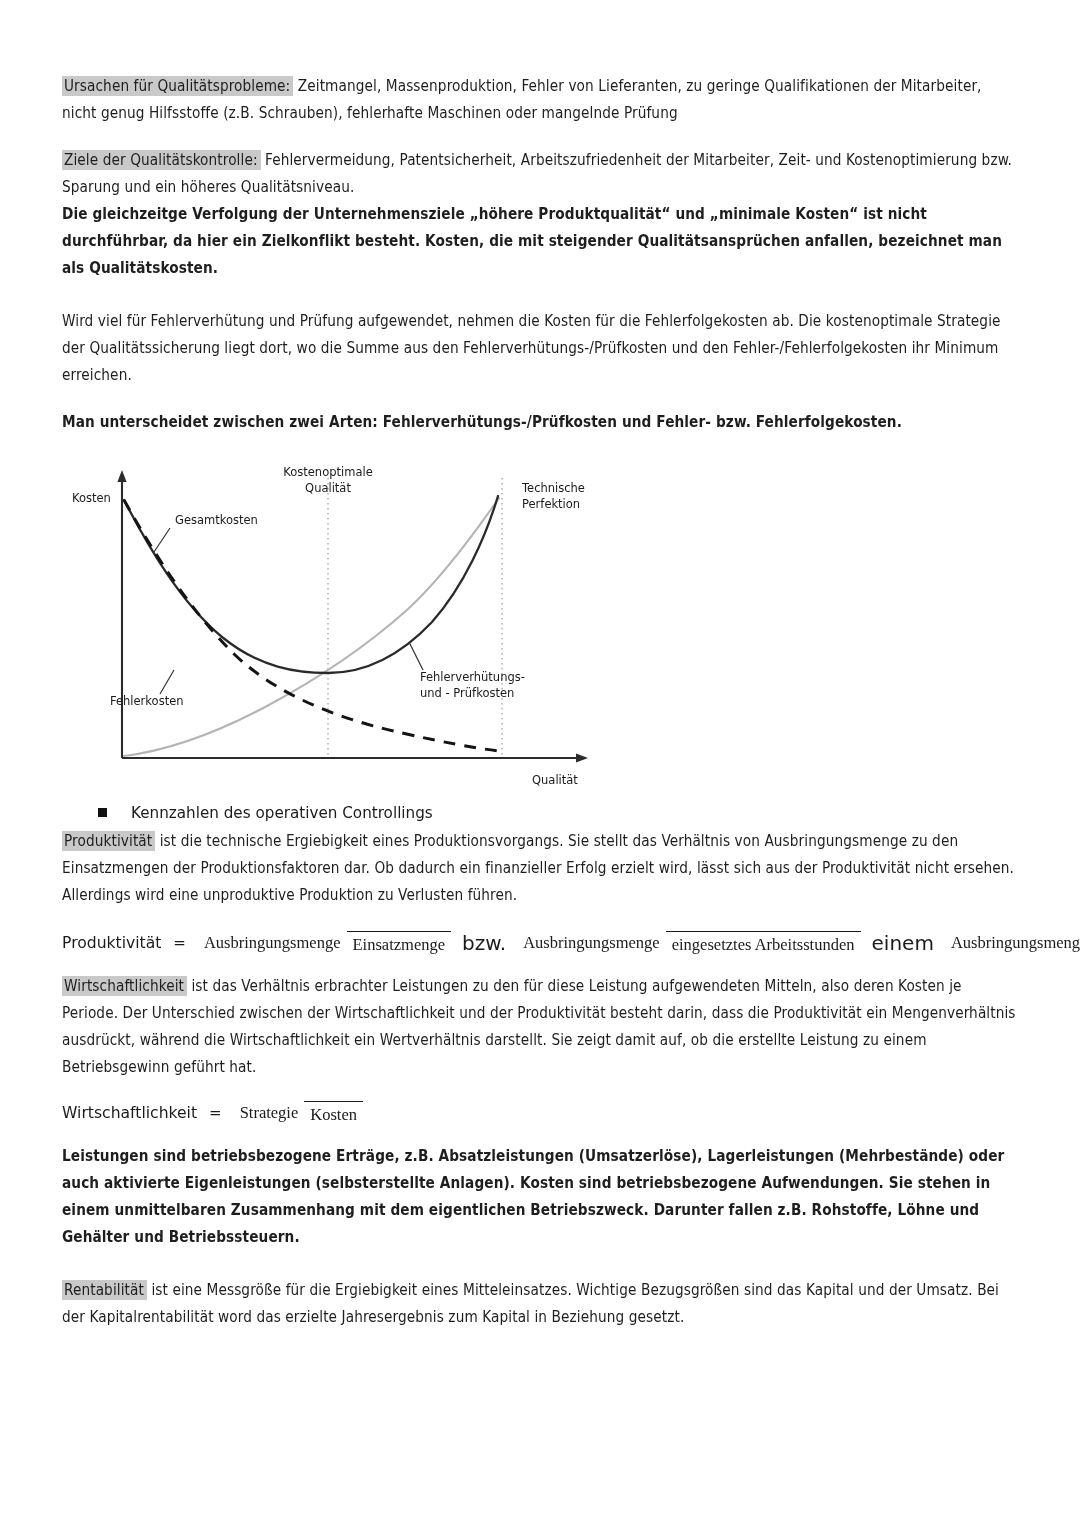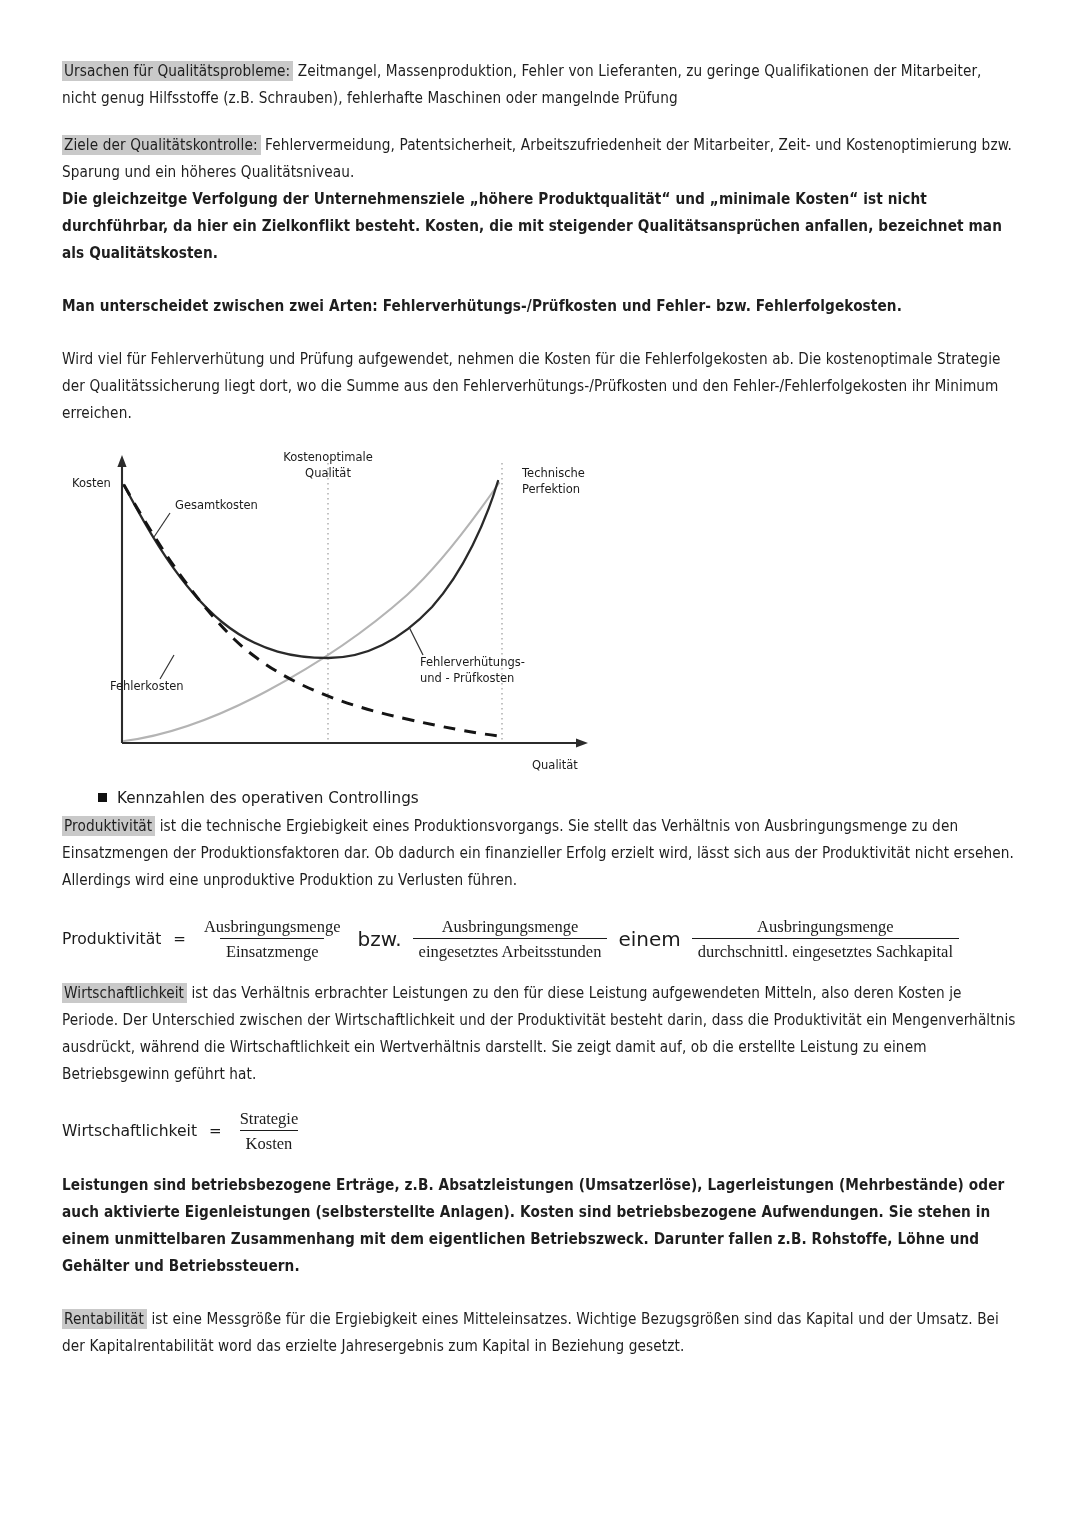--- a/index.html
+++ b/index.html
@@ -14,21 +14,21 @@
     height: 1527px;
     background: #ffffff;
     margin: 0 auto;
     overflow: hidden;
     font-family: "DejaVu Sans", sans-serif;
     color: #1b1b1b;
   }
   .content {
     position: absolute;
     left: 62px;
-    top: 58px;
+    top: 73px;
     width: 956px;
   }
   
   .para {
     font-family: "DejaVu Sans", sans-serif;
     font-size: 15.2px;
     line-height: 27px;
     letter-spacing: 0.1px;
     color: #1e1e1e;
     margin: 0 0 20px 0;
@@ -39,21 +39,21 @@
   .para.gap-lg { margin-bottom: 26px; font-weight: bold; }
   .hl {
     background: #c9c9c9;
     padding: 1px 3px 1px 2px;
     box-decoration-break: clone;
     -webkit-box-decoration-break: clone;
   }
   .bullet-line {
     display: flex;
     align-items: baseline;
-    gap: 10px;
+    gap: 24px;
     margin: 0 0 2px 36px;
     font-size: 15.2px;
     line-height: 26px;
   }
   .bullet-sq {
     display: inline-block;
     width: 9px;
     height: 9px;
     background: #111;
     flex: 0 0 auto;
@@ -84,21 +84,21 @@
     white-space: nowrap;
   }
   .f-eq { font-size: 15px; padding: 0 1px; }
   .f-word {
     font-family: "DejaVu Sans", sans-serif;
     font-size: 20px;
     white-space: nowrap;
   }
   .frac {
     display: inline-flex;
-    flex-direction: column;
+    flex-direction: row;
     align-items: center;
     font-family: "Liberation Serif", serif;
     font-size: 16.5px;
     line-height: 1.28;
     white-space: nowrap;
   }
   .frac .num { padding: 0 6px 1px 6px; }
   .frac .den { padding: 2px 6px 0 6px; border-top: 1.4px solid #1b1b1b; }
 
   .spacer-sm { height: 8px; }
@@ -109,23 +109,23 @@
 <div class="page">
   <div class="content">
 
     <p class="para"><span class="hl">Ursachen für Qualitätsprobleme:</span><span> Zeitmangel, Massenproduktion, Fehler von Lieferanten, zu geringe Qualifikationen der Mitarbeiter, nicht genug Hilfsstoffe (z.B. Schrauben), fehlerhafte Maschinen oder mangelnde Prüfung</span></p>
 
 
     <p class="para tight"><span class="hl">Ziele der Qualitätskontrolle:</span><span> Fehlervermeidung, Patentsicherheit, Arbeitszufriedenheit der Mitarbeiter, Zeit- und Kostenoptimierung bzw. Sparung und ein höheres Qualitätsniveau.</span></p>
 
     <p class="para gap-lg">Die gleichzeitge Verfolgung der Unternehmensziele „höhere Produktqualität“ und „minimale Kosten“ ist nicht durchführbar, da hier ein Zielkonflikt besteht. Kosten, die mit steigender Qualitätsansprüchen anfallen, bezeichnet man als Qualitätskosten.</p>
 
+    <p class="para">Wird viel für Fehlerverhütung und Prüfung aufgewendet, nehmen die Kosten für die Fehlerfolgekosten ab. Die kostenoptimale Strategie der Qualitätssicherung liegt dort, wo die Summe aus den Fehlerverhütungs-/Prüfkosten und den Fehler-/Fehlerfolgekosten ihr Minimum erreichen.</p>
+
     <p class="para gap-lg">Man unterscheidet zwischen zwei Arten:  Fehlerverhütungs-/Prüfkosten und Fehler- bzw. Fehlerfolgekosten.</p>
-
-    <p class="para">Wird viel für Fehlerverhütung und Prüfung aufgewendet, nehmen die Kosten für die Fehlerfolgekosten ab. Die kostenoptimale Strategie der Qualitätssicherung liegt dort, wo die Summe aus den Fehlerverhütungs-/Prüfkosten und den Fehler-/Fehlerfolgekosten ihr Minimum erreichen.</p>
 
     <div class="figure">
       <svg width="956" height="330" viewBox="0 0 956 330" xmlns="http://www.w3.org/2000/svg">
 
         <line x1="60" y1="18" x2="60" y2="296" stroke="#2b2b2b" stroke-width="2.1"></line>
         <polygon points="60,8 55.4,20 64.6,20" fill="#2b2b2b"></polygon>
 
         <line x1="60" y1="296" x2="516" y2="296" stroke="#2b2b2b" stroke-width="2.1"></line>
         <polygon points="526,296 514,291.4 514,300.6" fill="#2b2b2b"></polygon>
 

